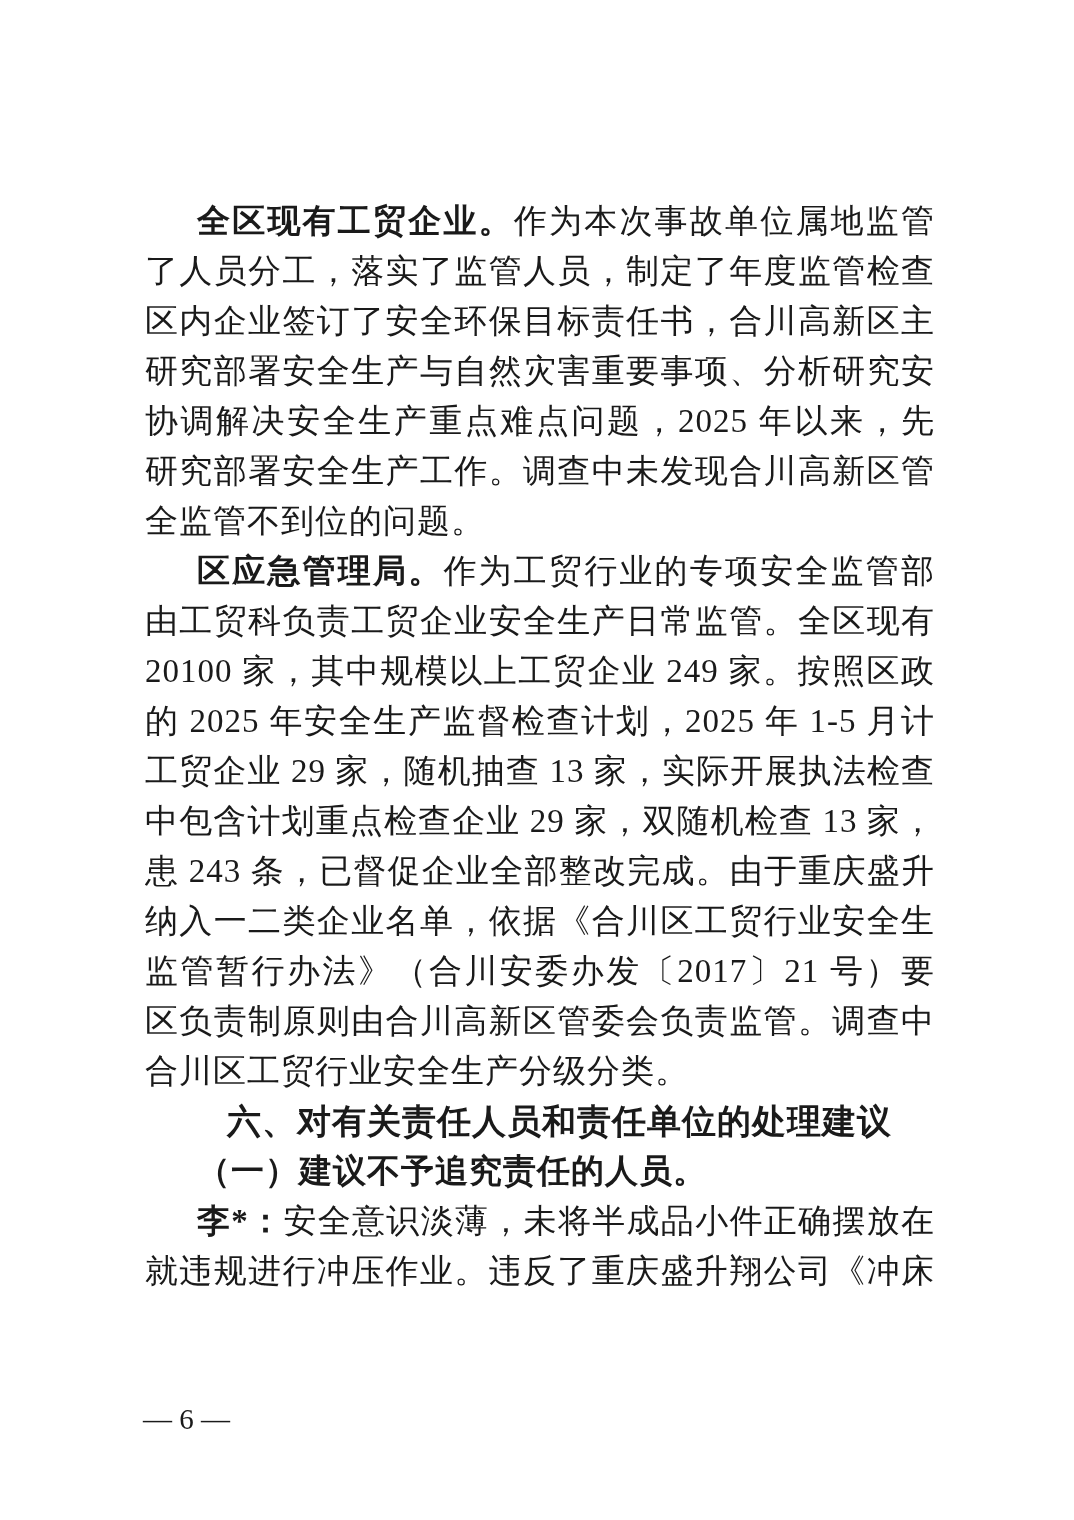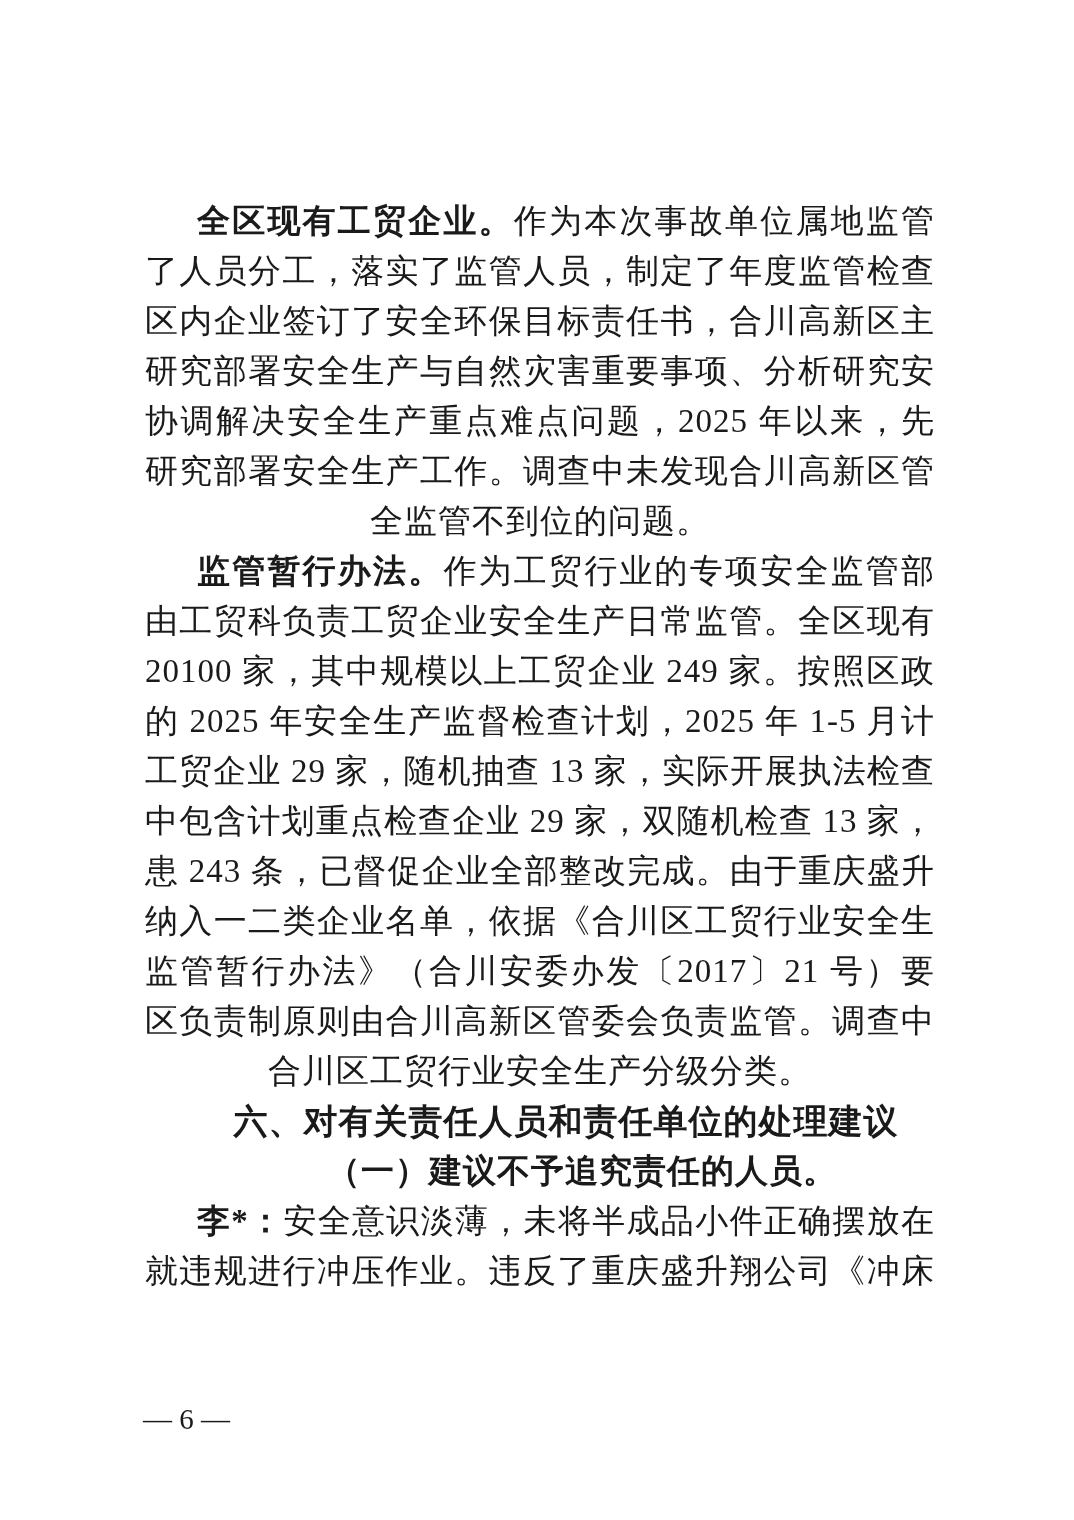--- a/index.html
+++ b/index.html
@@ -22,45 +22,45 @@
     left: 145px;
     top: 196px;
     width: 790px;
   }
   .line {
     height: 50px;
     line-height: 50px;
     font-size: 33px;
     letter-spacing: 1px;
     overflow: hidden;
-    text-align: center;
+    text-align: left;
     white-space: normal;
   }
   .line.justify {
     text-align: justify;
     text-align-last: justify;
     text-justify: inter-ideograph;
   }
   .line.indent {
     text-indent: 52px;
   }
   .s-lead {
     font-weight: bold;
   }
   .s-body {
     font-weight: normal;
   }
   .s-heading {
     font-family: "Liberation Sans", "DejaVu Sans", sans-serif;
     font-weight: bold;
     font-size: 34px;
+    margin-left: 30px;
   }
   .s-subhead {
     font-weight: bold;
-    margin-left: 32px;
   }
   .page-number {
     position: absolute;
     left: 143px;
     top: 1398px;
     height: 42px;
     line-height: 42px;
     font-size: 29px;
     letter-spacing: 0px;
     font-family: "Liberation Serif", "DejaVu Serif", serif;
@@ -72,21 +72,21 @@
 
 <div class="page" style="background: rgb(255, 255, 255); color: rgb(26, 26, 26);">
   <div class="content">
       <div class="line justify indent"><span class="s-lead">全区现有工贸企业。</span><span class="s-body">作为本次事故单位属地监管单位，明确</span></div>
       <div class="line justify"><span class="s-body">了人员分工，落实了监管人员，制定了年度监管检查计划，与辖</span></div>
       <div class="line justify"><span class="s-body">区内企业签订了安全环保目标责任书，合川高新区主要领导定期</span></div>
       <div class="line justify"><span class="s-body">研究部署安全生产与自然灾害重要事项、分析研究安全生产形势、</span></div>
       <div class="line justify"><span class="s-body">协调解决安全生产重点难点问题，2025 年以来，先后 8 次专题</span></div>
       <div class="line justify"><span class="s-body">研究部署安全生产工作。调查中未发现合川高新区管委会存在安</span></div>
       <div class="line"><span class="s-body">全监管不到位的问题。</span></div>
-      <div class="line justify indent"><span class="s-lead">监管暂行办法。</span><span class="s-body">作为工贸行业的专项安全监管部门，明确了</span></div>
+      <div class="line justify indent"><span class="s-lead">区应急管理局。</span><span class="s-body">作为工贸行业的专项安全监管部门，明确了</span></div>
       <div class="line justify"><span class="s-body">由工贸科负责工贸企业安全生产日常监管。全区现有工贸企业</span></div>
       <div class="line justify"><span class="s-body">20100 家，其中规模以上工贸企业 249 家。按照区政府批复同意</span></div>
       <div class="line justify"><span class="s-body">的 2025 年安全生产监督检查计划，2025 年 1-5 月计划重点检查</span></div>
       <div class="line justify"><span class="s-body">工贸企业 29 家，随机抽查 13 家，实际开展执法检查 71 家，其</span></div>
       <div class="line justify"><span class="s-body">中包含计划重点检查企业 29 家，双随机检查 13 家，共计发现隐</span></div>
       <div class="line justify"><span class="s-body">患 243 条，已督促企业全部整改完成。由于重庆盛升翔有公司未</span></div>
       <div class="line justify"><span class="s-body">纳入一二类企业名单，依据《合川区工贸行业安全生产分级分类</span></div>
       <div class="line justify"><span class="s-body">监管暂行办法》（合川安委办发〔2017〕21 号）要求，按照辖</span></div>
       <div class="line justify"><span class="s-body">区负责制原则由合川高新区管委会负责监管。调查中未发现区应</span></div>
       <div class="line"><span class="s-body">合川区工贸行业安全生产分级分类。</span></div>

